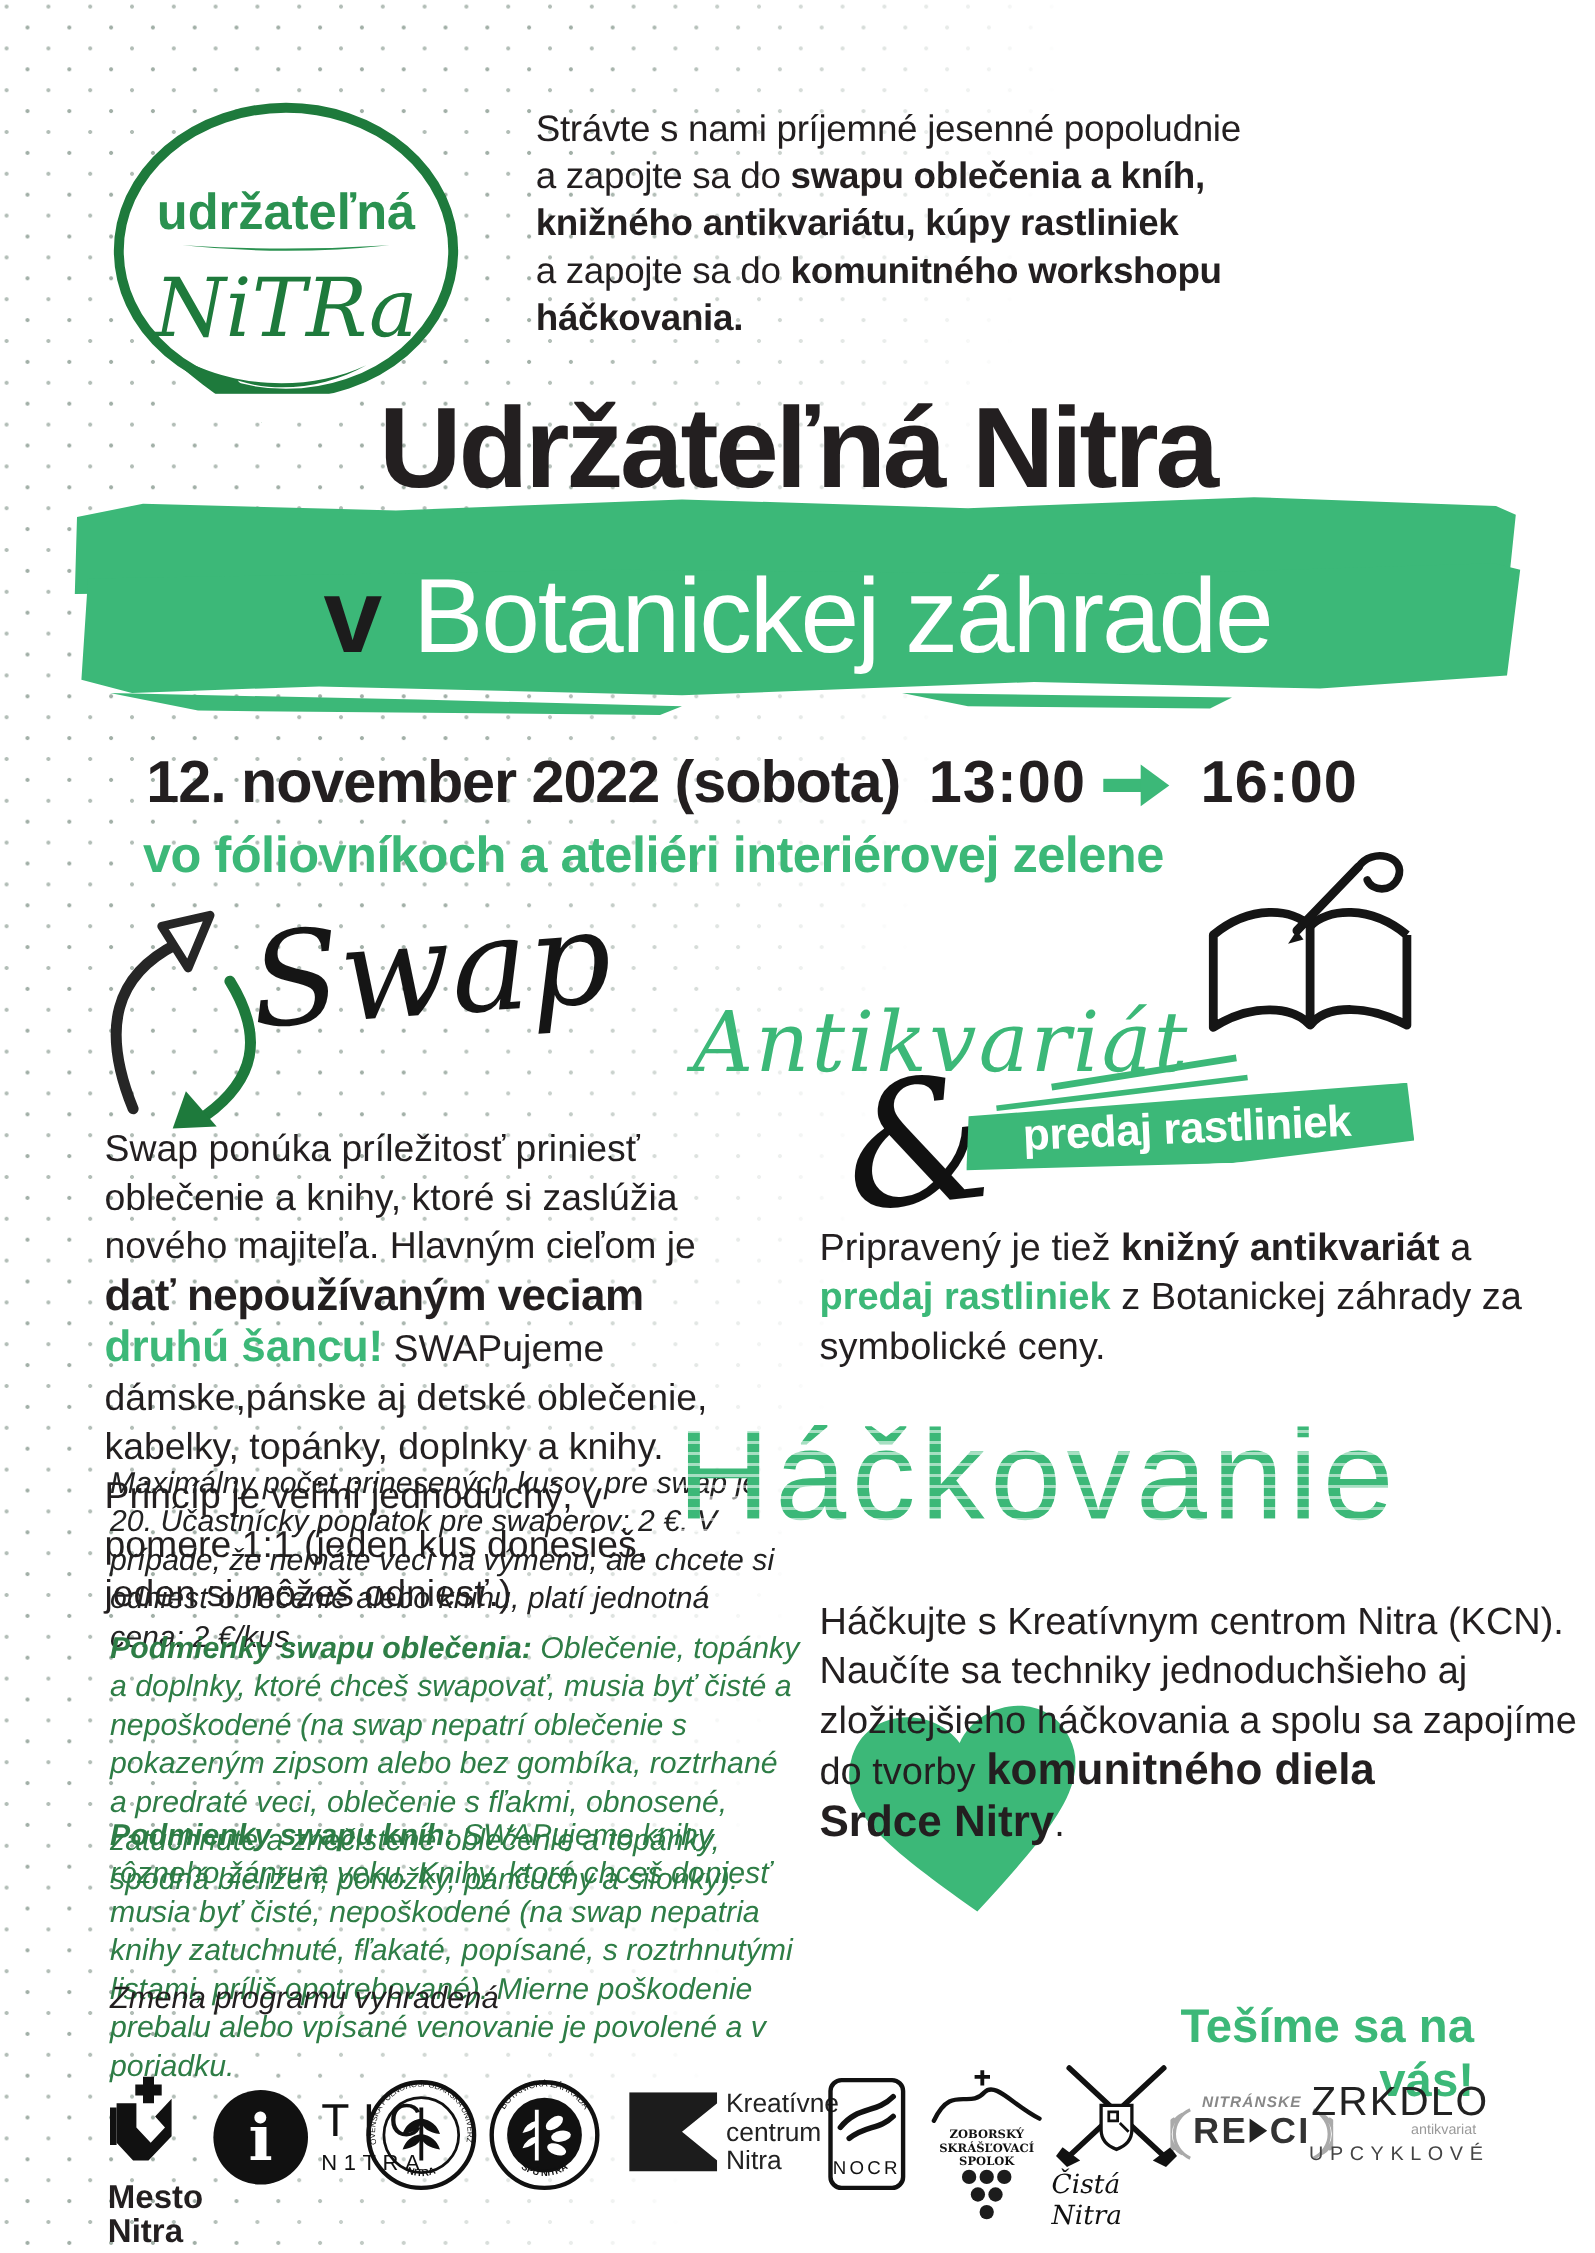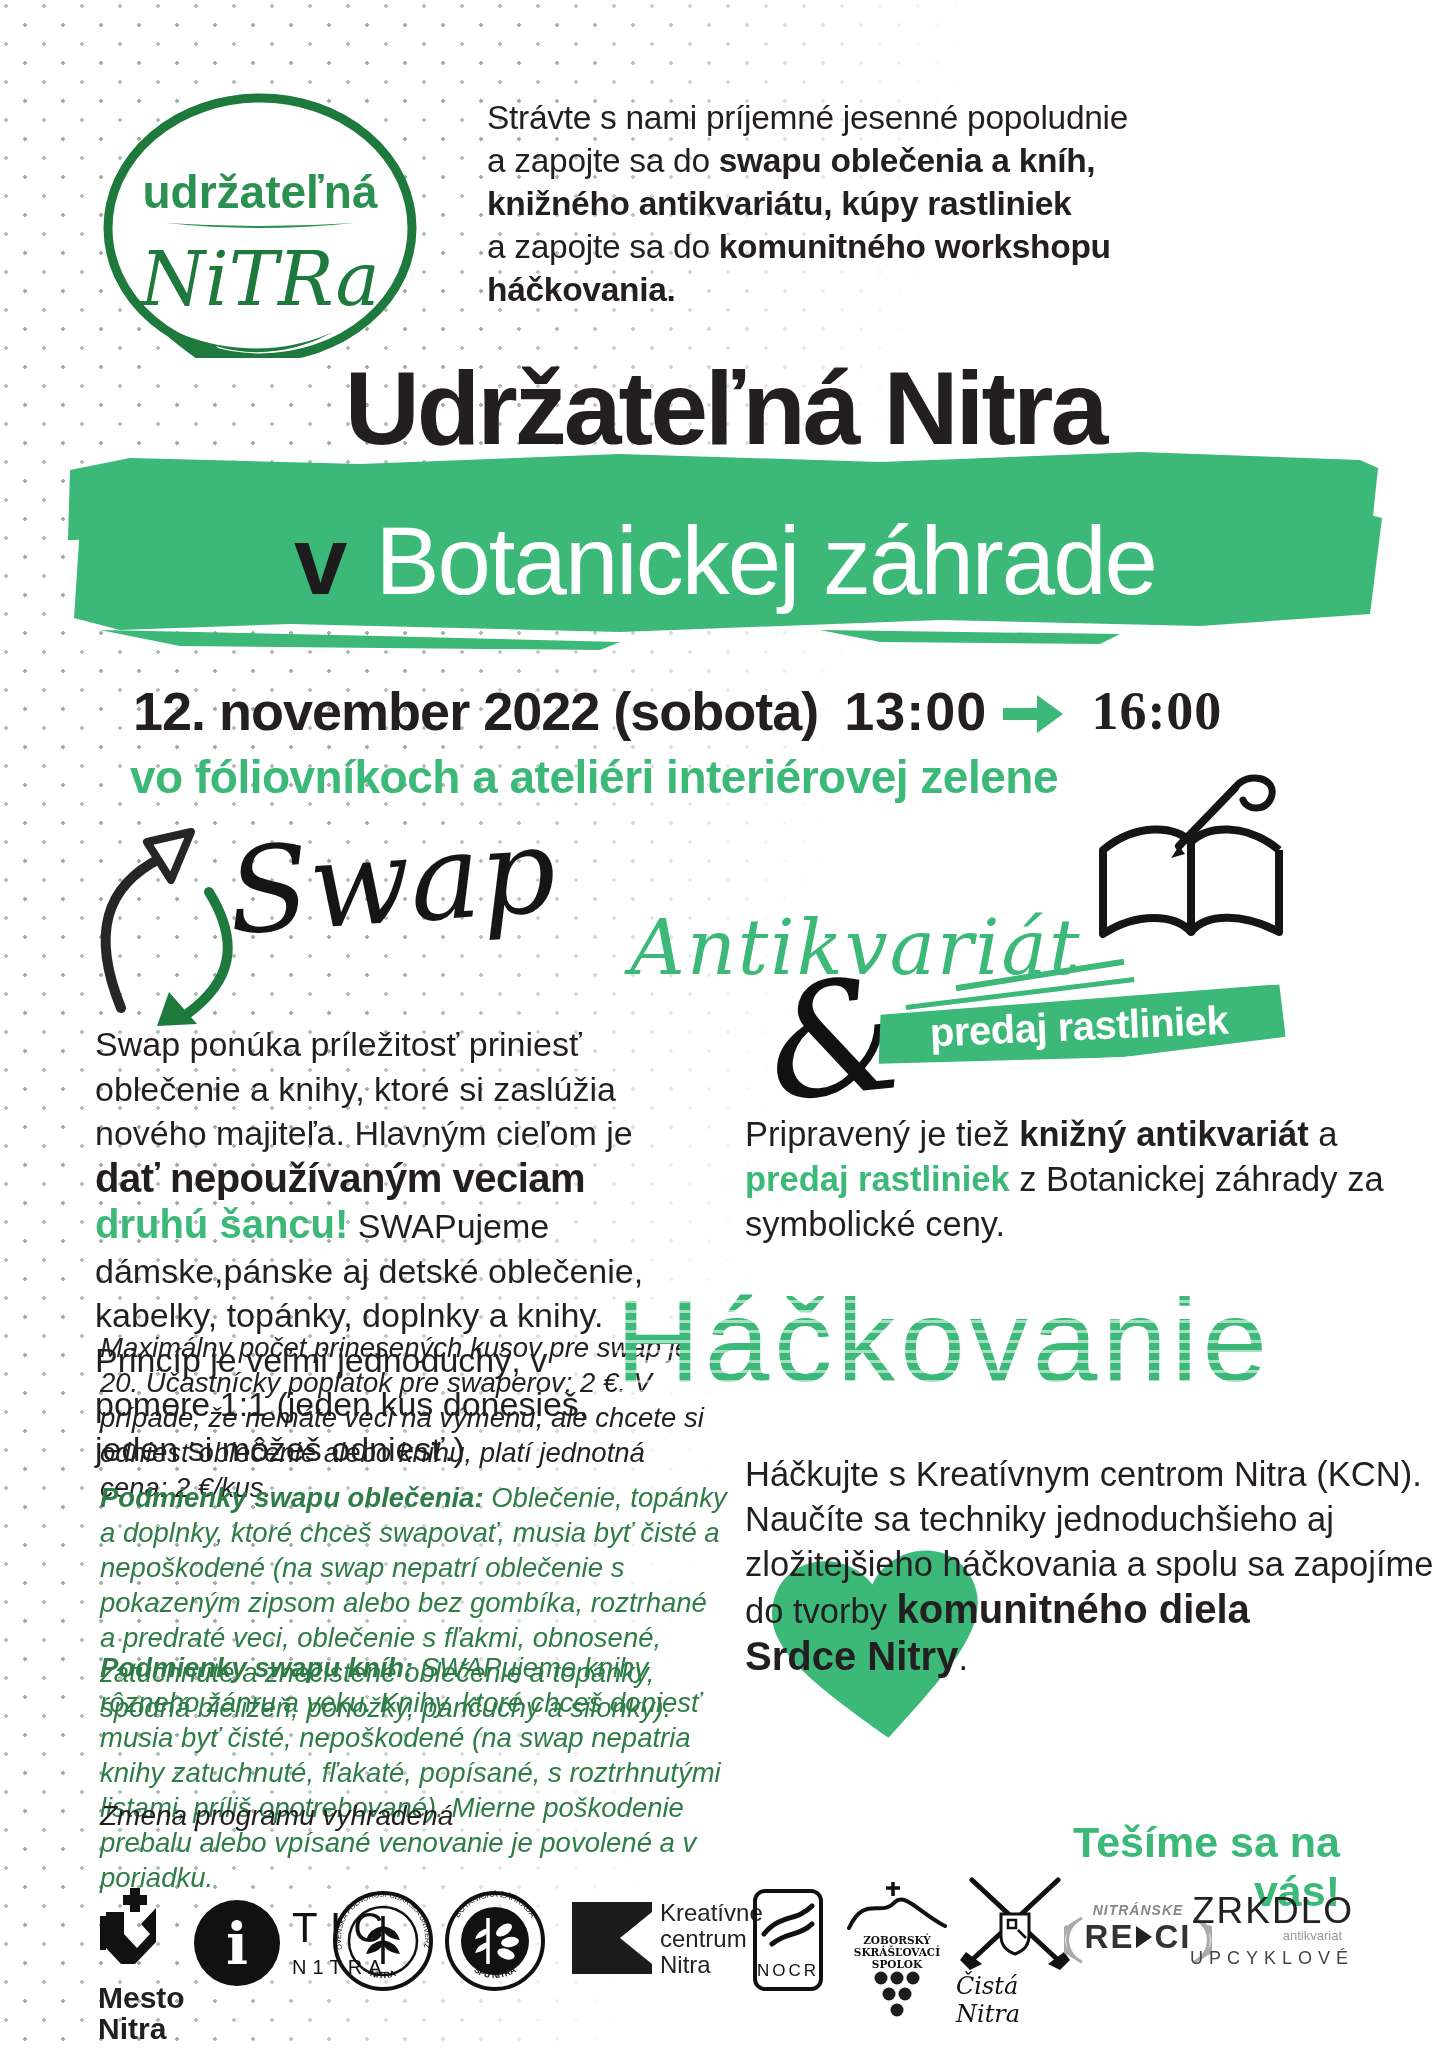--- a/index.html
+++ b/index.html
@@ -20,21 +20,21 @@
   
   .band-svg{left:60px;top:418px;}
   .title1{left:70px;top:356px;width:1310px;text-align:center;font-size:104px;font-weight:700;
           letter-spacing:-3px;line-height:1;}
   .title2{left:70px;top:513px;width:1310px;text-align:center;font-size:96px;line-height:1;letter-spacing:-2px;}
   .title2 .v{font-weight:700;color:#1c1c1c;margin-right:30px;}
   .title2 .rest{color:#ffffff;font-weight:400;}
   
   .date-line{left:133px;top:680px;font-size:54px;font-weight:700;letter-spacing:-1px;white-space:nowrap;display:flex;align-items:center;}
   .date-line .time{margin-left:26px;letter-spacing:1px;}
-  .date-line .time.end{font-family:Liberation Serif, serif;}
+  .date-line .time.end{}
   .arrow-svg{margin:6px 0 0 14px;}
   .location{left:130px;top:750px;font-size:46px;font-weight:700;color:#3cb878;letter-spacing:-.5px;}
   
   .swap-script{left:228px;top:812px;font-family:"DejaVu Serif",serif;font-style:italic;font-size:118px;
                transform:rotate(-4deg);color:#151515;}
   .swap-body{left:95px;top:1022px;width:575px;font-size:34px;line-height:44.5px;}
   .swap-body strong.big{font-size:40px;letter-spacing:-.5px;}
   .swap-body strong.green{color:#3cb878;font-size:40px;}
   
   .antik-heading{left:630px;top:903px;font-family:"DejaVu Serif",serif;font-style:italic;font-size:76px;

